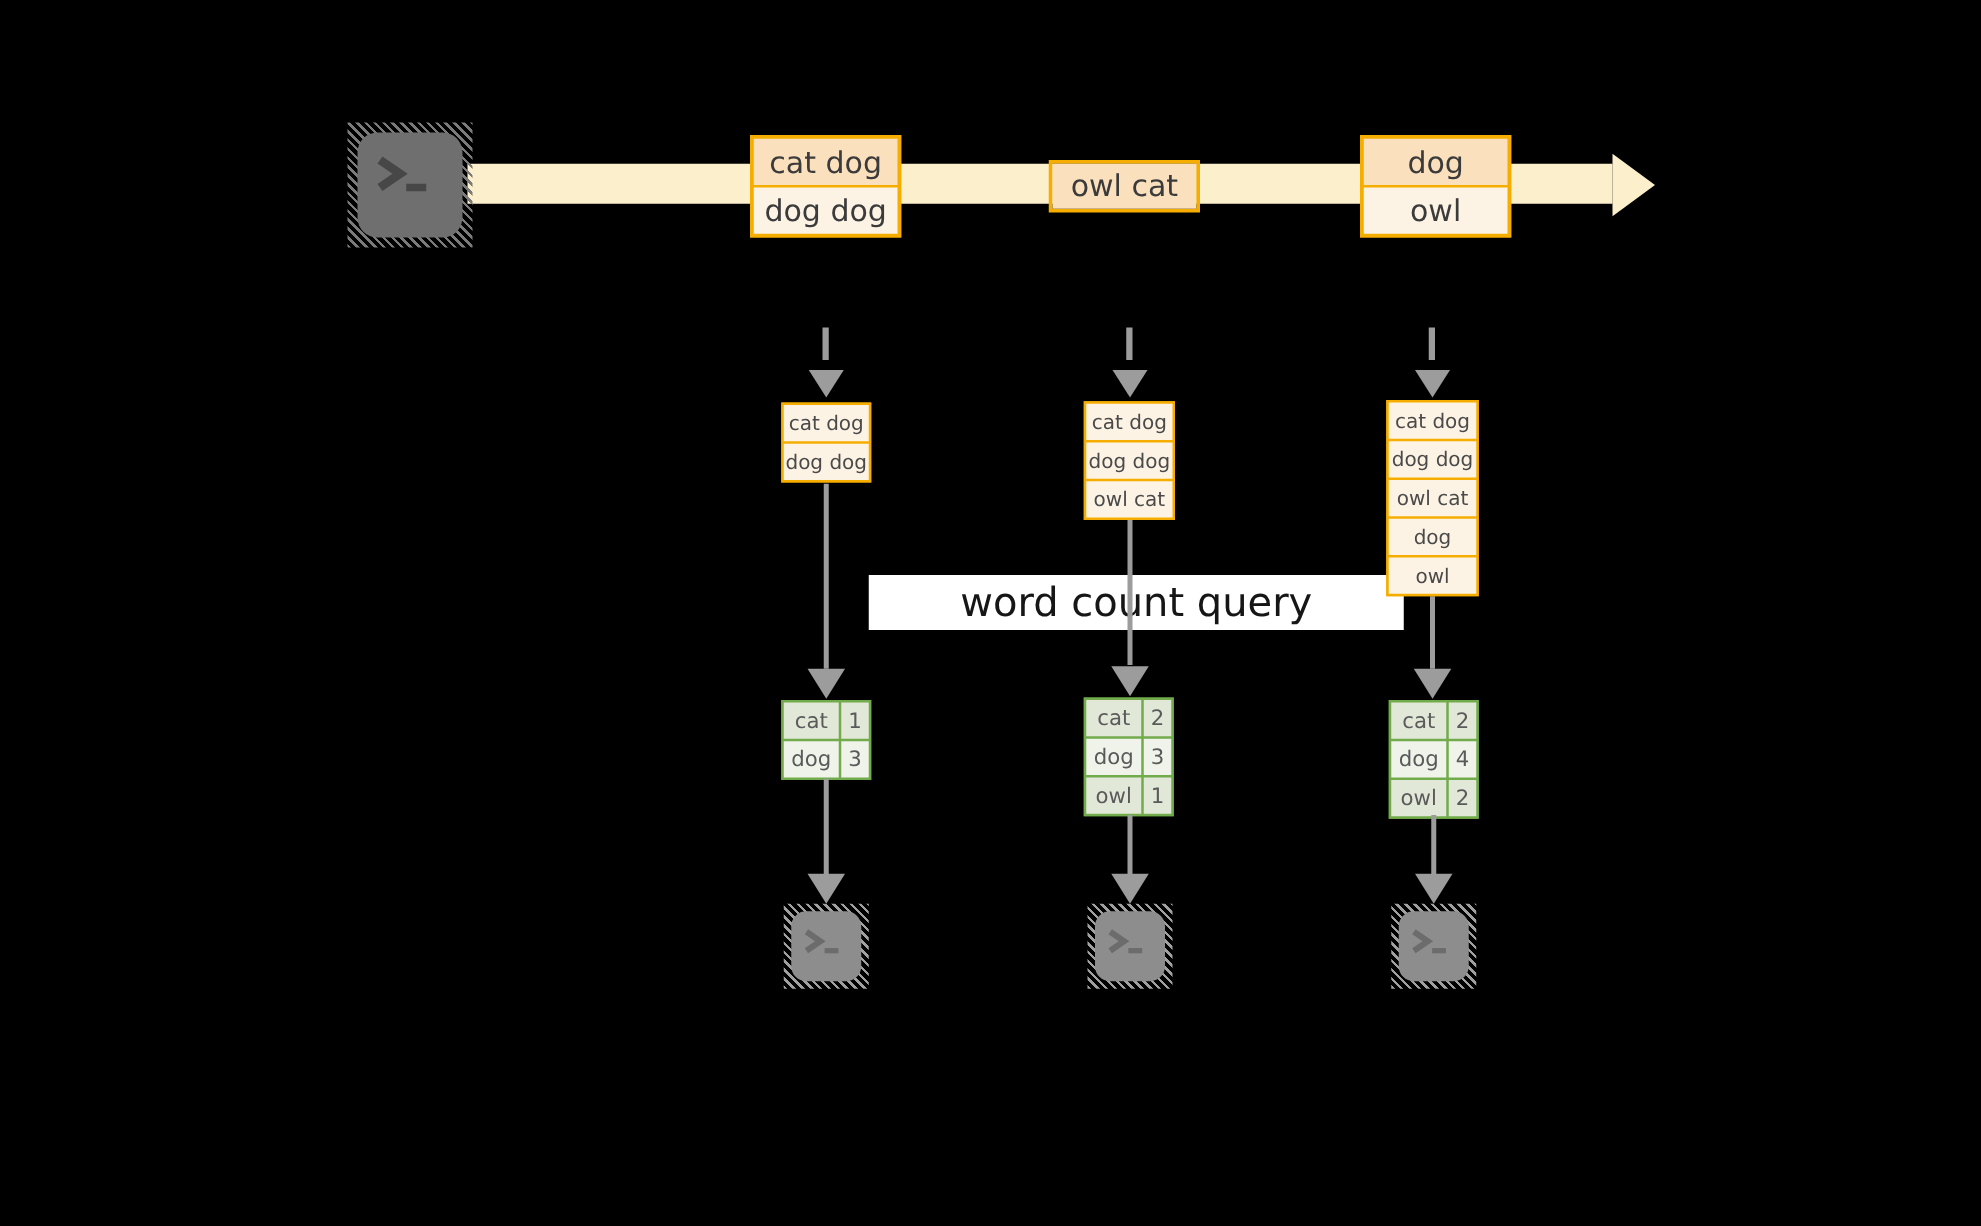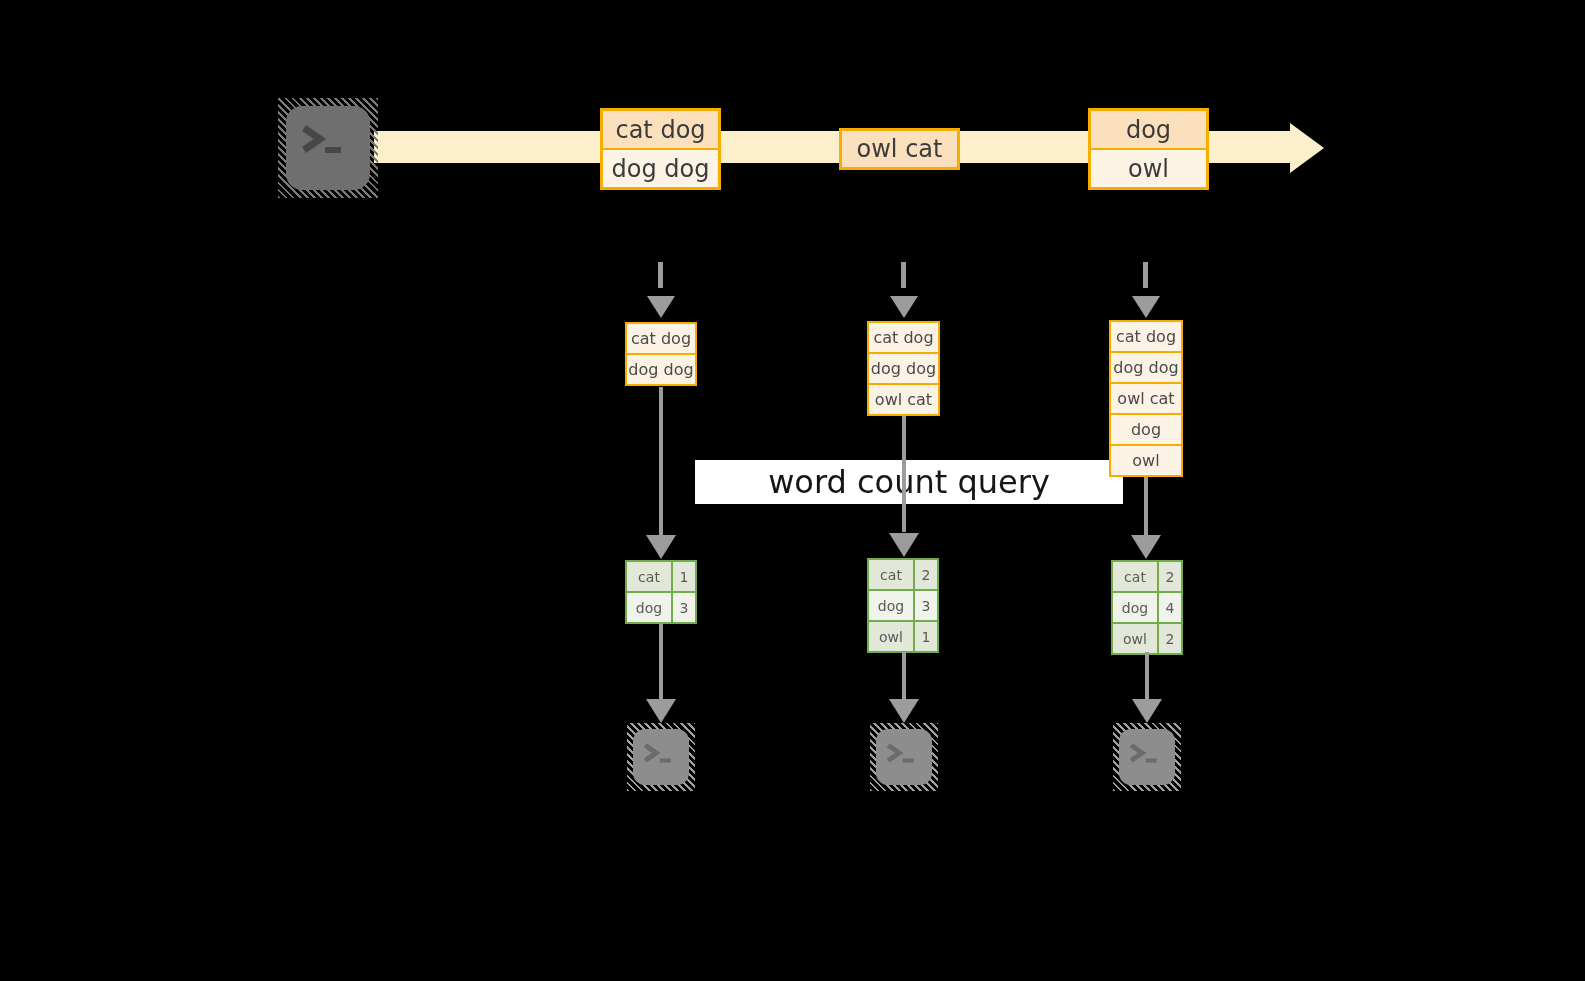--- a/index.html
+++ b/index.html
@@ -37,21 +37,21 @@
     display:grid;gap:2px;z-index:3;}
   .stack-cell{height:29px;display:flex;align-items:center;justify-content:center;
     font-size:16px;color:#4a4a4a;background:#fdf3e4;}
   
   .banner{position:absolute;left:695px;top:460px;width:428px;height:44px;background:#ffffff;z-index:1;
     display:flex;align-items:center;justify-content:center;font-size:32px;color:#161616;}
   
   .gtable{position:absolute;box-sizing:border-box;border:2px solid #71ab4b;background:#71ab4b;
     display:grid;grid-template-columns:44px 22px;gap:2px;z-index:2;}
   .gt-cell{height:29px;display:flex;align-items:center;justify-content:center;
-    font-size:14px;color:#5a5a5a;}
+    font-size:17px;color:#5a5a5a;}
   .g-dark{background:#e2e8d8;}
   .g-light{background:#eff3ea;}
 </style>
 </head>
 <body>
 
 <div class="canvas">
 
   <div class="band"></div>
   <div class="bandhead"></div>

